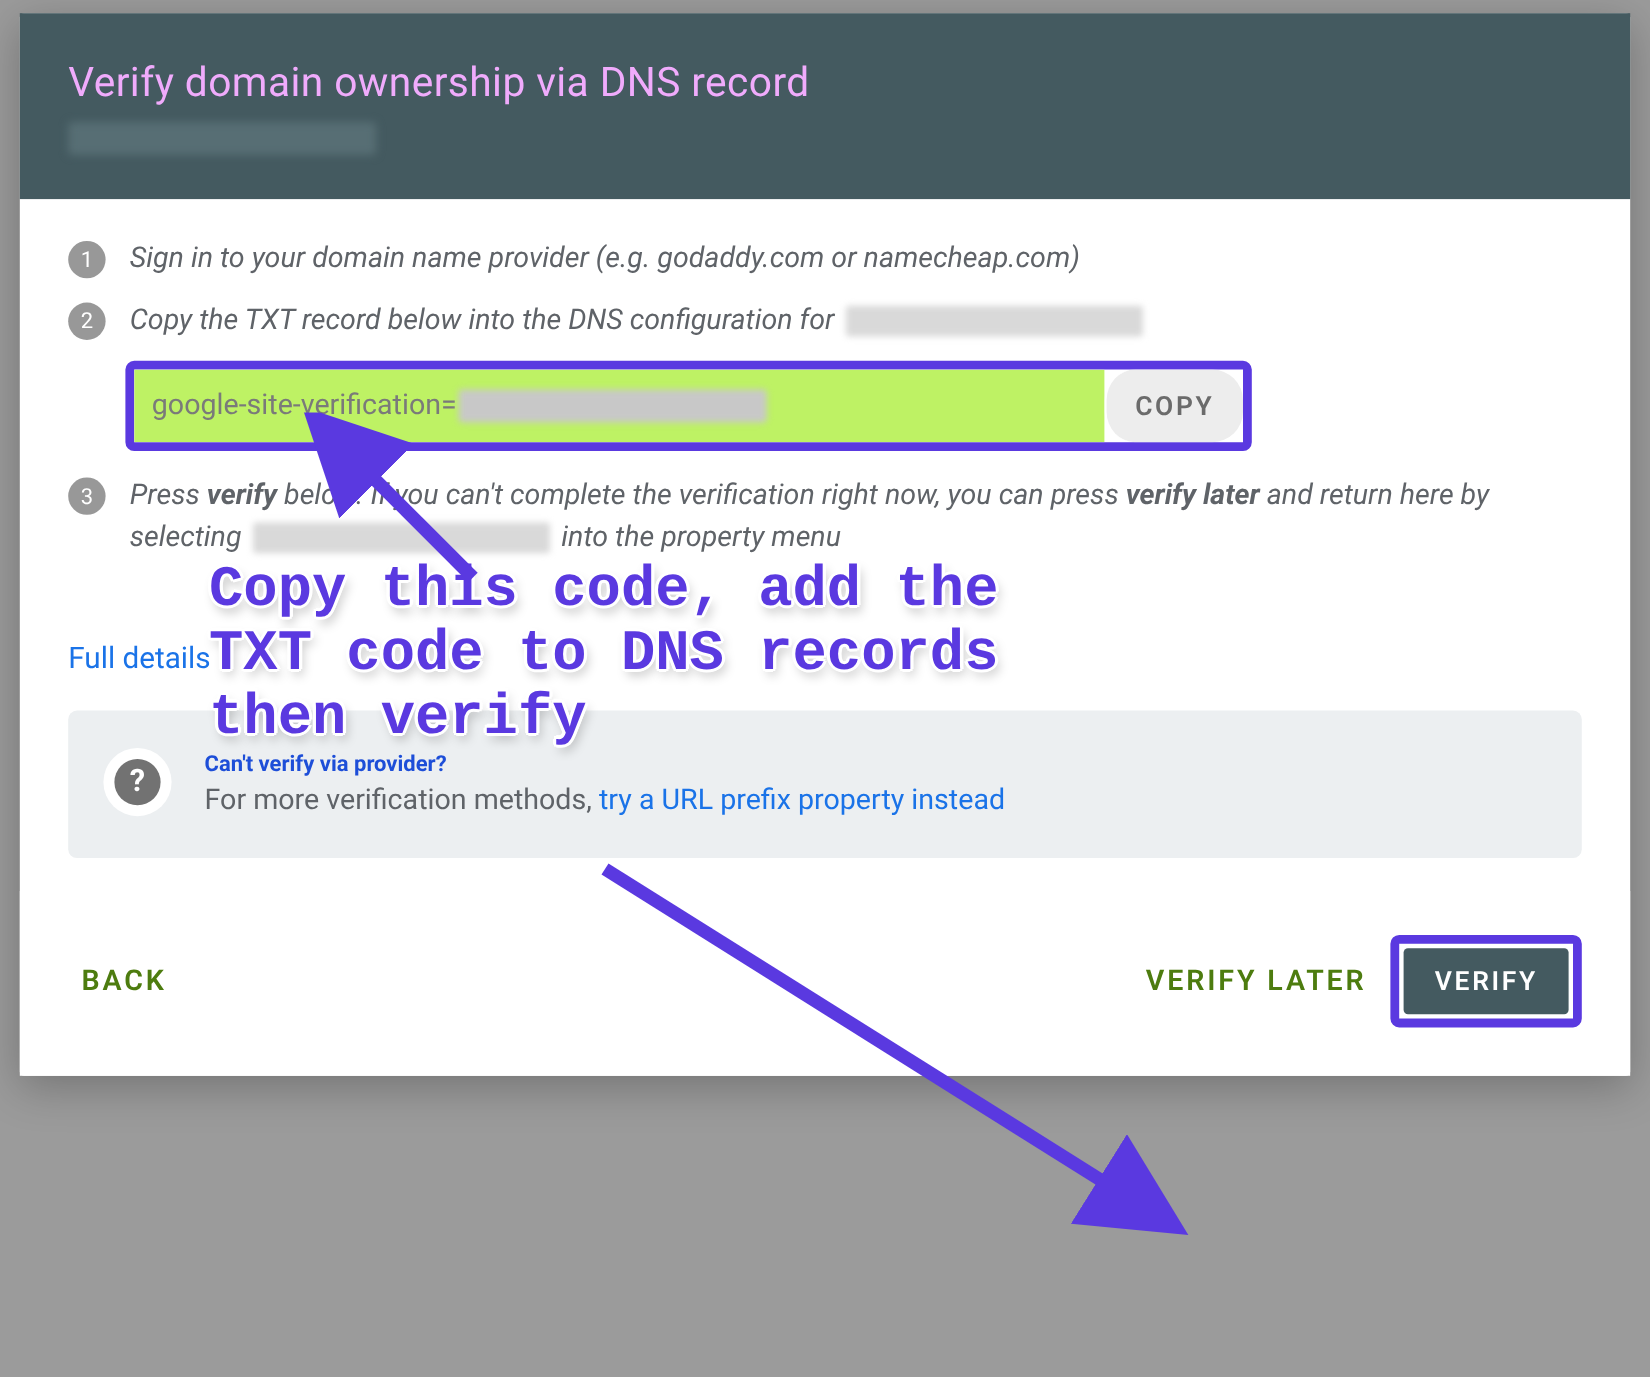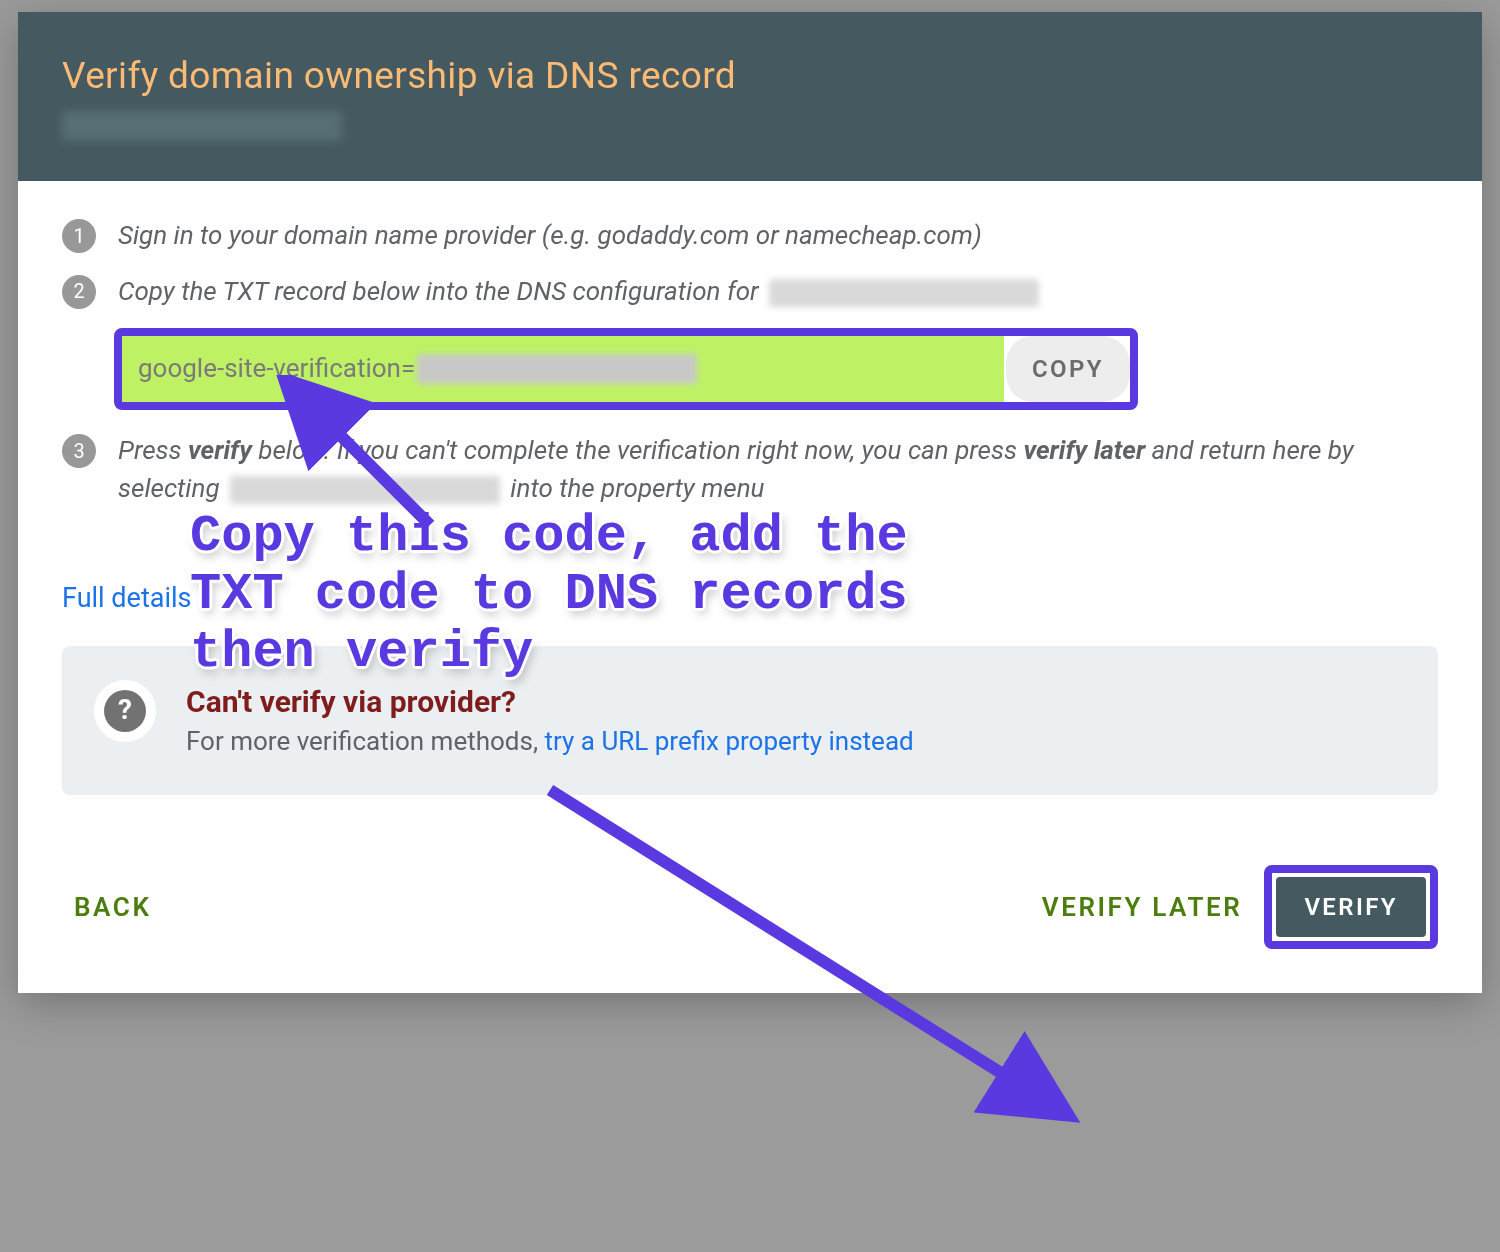--- a/index.html
+++ b/index.html
@@ -13,21 +13,21 @@
   }
   .dialog {
     background: #fff;
     border-radius: 4px;
     box-shadow: 0 10px 40px rgba(0,0,0,.25);
     overflow: visible;
     position: relative;
   }
   .dialog-header {
     background: #445a60;
-    color: #fdba74;
+    color: #f0abfc;
     padding: 42px 44px 40px 44px;
   }
   .dialog-title {
     font-size: 37px;
     font-weight: 400;
     letter-spacing: .01em;
   }
   .domain-redacted {
     margin-top: 14px;
     width: 280px; height: 30px;
@@ -136,21 +136,21 @@
   .hint-q {
     width: 42px; height: 42px;
     border-radius: 50%;
     background: #727272;
     color: #fff;
     font-size: 28px;
     font-weight: 700;
     display:flex; align-items:center; justify-content:center;
   }
   .hint-text .hint-title {
-    font-size: 30px; font-weight: 700; color: #7f1d1d;
+    font-size: 20px; font-weight: 700; color: #1d4ed8;
   }
   .hint-text .hint-sub {
     font-size: 26px; color: #5f6368;
   }
   .dialog-footer {
     padding: 40px 44px 44px 44px;
     display: flex;
     align-items: center;
     background:#fff;
   }

